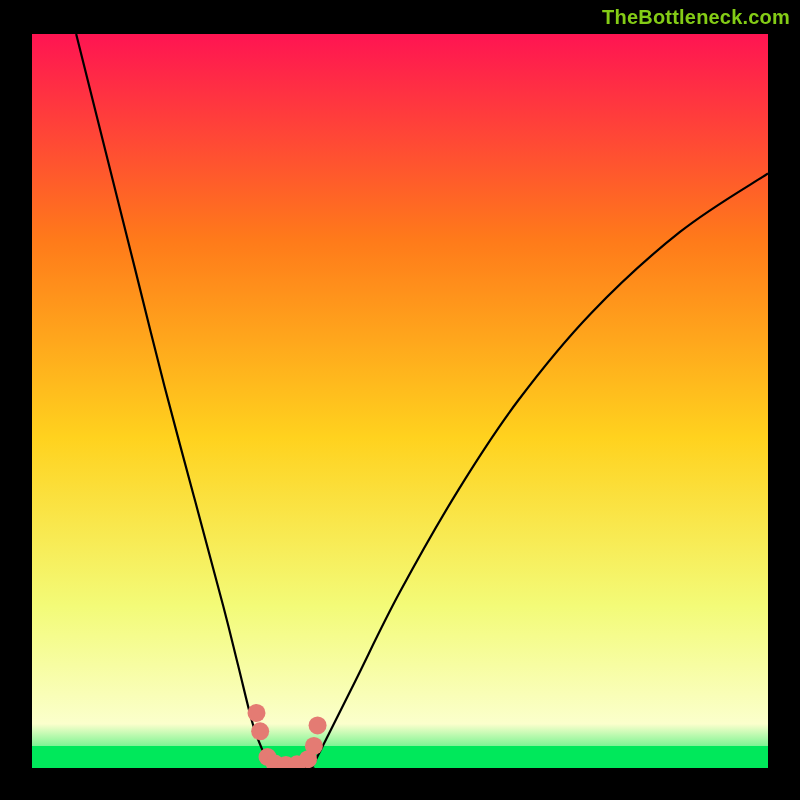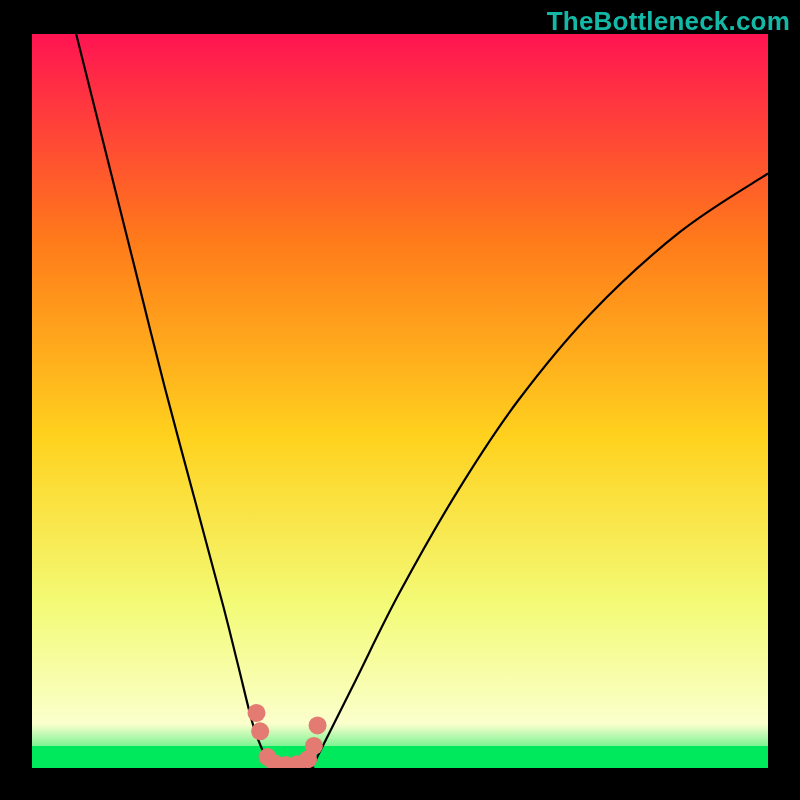--- a/index.html
+++ b/index.html
@@ -16,22 +16,22 @@
     left: 0;
     top: 0;
     width: 800px;
     height: 800px;
     background: #000;
   }
   .watermark {
     position: absolute;
     top: 6px;
     right: 10px;
-    color: #14b8a6;
-    font-size: 26px;
+    color: #84cc16;
+    font-size: 20px;
     font-weight: 600;
     letter-spacing: 0.2px;
     user-select: none;
   }
   svg {
     display: block;
   }
 </style>
 </head>
 <body>

